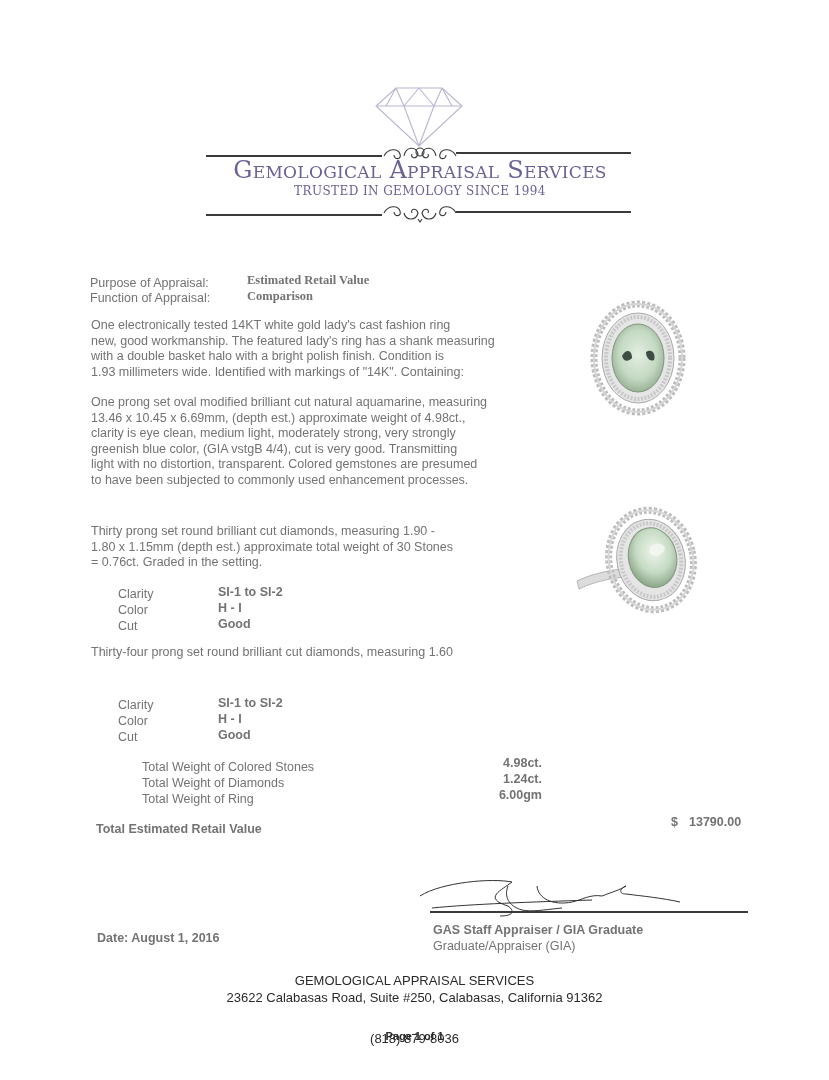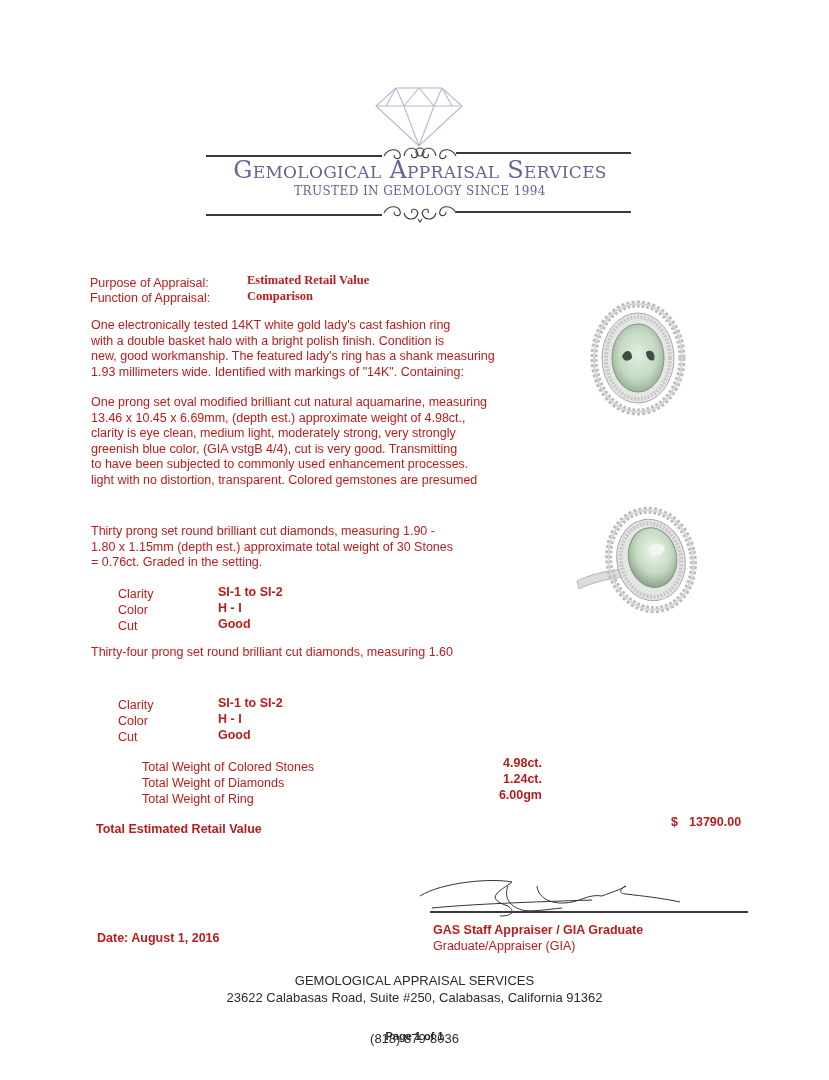--- a/index.html
+++ b/index.html
@@ -23,21 +23,21 @@
     font-family: "DejaVu Serif", serif; font-size: 24px; letter-spacing: 0.3px;
     color: #6a6296; font-variant: small-caps; white-space: nowrap;
   }
   .brand-tagline {
     left: 206px; top: 184px; width: 428px; text-align: center;
     font-family: "DejaVu Serif", serif; font-size: 12px; color: #6a6296;
     letter-spacing: 0.4px; white-space: nowrap;
   }
 
   
-  .t { font-size: 12.5px; line-height: 15.5px; white-space: nowrap; color: #b91c1c; }
+  .t { font-size: 12.5px; line-height: 15.5px; white-space: nowrap; color: #737373; }
   .b { font-weight: bold; }
   .it { }
 
   .kv-label { left: 90px; }
   .kv-value { left: 247px; font-family: Liberation Serif, serif; }
 
   .para { left: 91px; width: 470px; }
 
   .spec-label { left: 118px; }
   .spec-value { left: 218px; }
@@ -94,32 +94,32 @@
 </svg>
 <div class="abs rule rule-bot-r"></div>
 
 <div class="abs t kv-label" style="top:276px;">Purpose of Appraisal:</div>
 <div class="abs t b kv-value" style="top:273px;">Estimated Retail Value</div>
 <div class="abs t kv-label" style="top:291px;">Function of Appraisal:</div>
 <div class="abs t b kv-value" style="top:289px;">Comparison</div>
 
 <div class="abs para" style="top:318px;">
   <div class="t">One electronically tested 14KT white gold lady's cast fashion ring</div>
+  <div class="t">new, good workmanship. The featured lady's ring has a shank measuring</div>
   <div class="t">with a double basket halo with a bright polish finish. Condition is</div>
-  <div class="t">new, good workmanship. The featured lady's ring has a shank measuring</div>
   <div class="t">1.93 millimeters wide. Identified with markings of "14K".  Containing:</div>
 </div>
 
 <div class="abs para" style="top:395px;">
   <div class="t">One prong set oval modified brilliant cut natural aquamarine, measuring</div>
   <div class="t">13.46 x 10.45 x 6.69mm, (depth est.) approximate weight of 4.98ct.,</div>
   <div class="t">clarity is eye clean, medium light, moderately strong, very strongly</div>
   <div class="t">greenish blue color, (GIA vstgB 4/4), cut is very good. Transmitting</div>
+  <div class="t">light with no distortion, transparent. Colored gemstones are presumed</div>
   <div class="t">to have been subjected to commonly used enhancement processes.</div>
-  <div class="t">light with no distortion, transparent. Colored gemstones are presumed</div>
 </div>
 
 <div class="abs para" style="top:524px;">
   <div class="t">Thirty prong set round brilliant cut diamonds, measuring 1.90 -</div>
   <div class="t">1.80 x 1.15mm (depth est.) approximate total weight of 30 Stones</div>
   <div class="t">= 0.76ct. Graded in the setting.</div>
 </div>
 
 <div class="abs t spec-label" style="top:587px;">Clarity</div>
 <div class="abs t b spec-value" style="top:585px;">SI-1 to SI-2</div>

